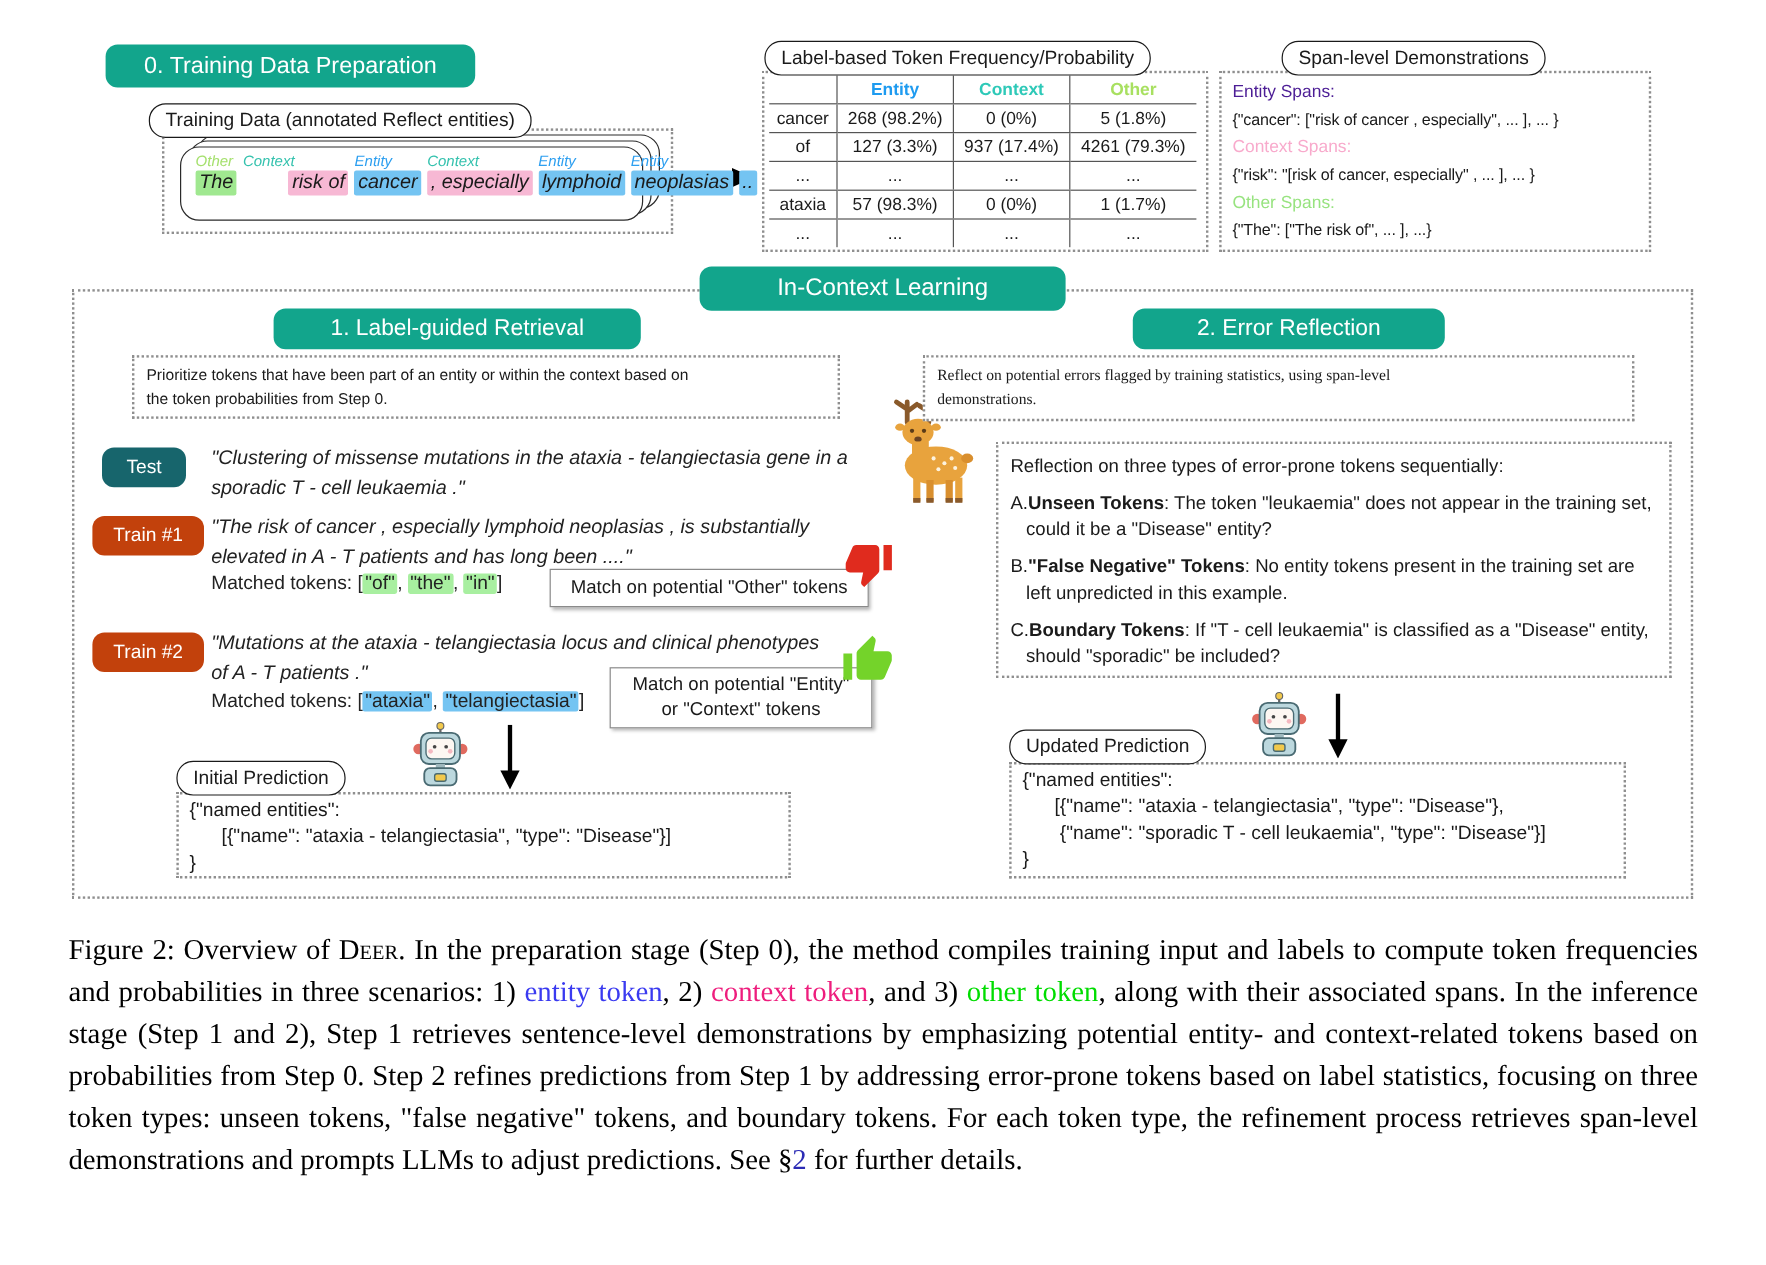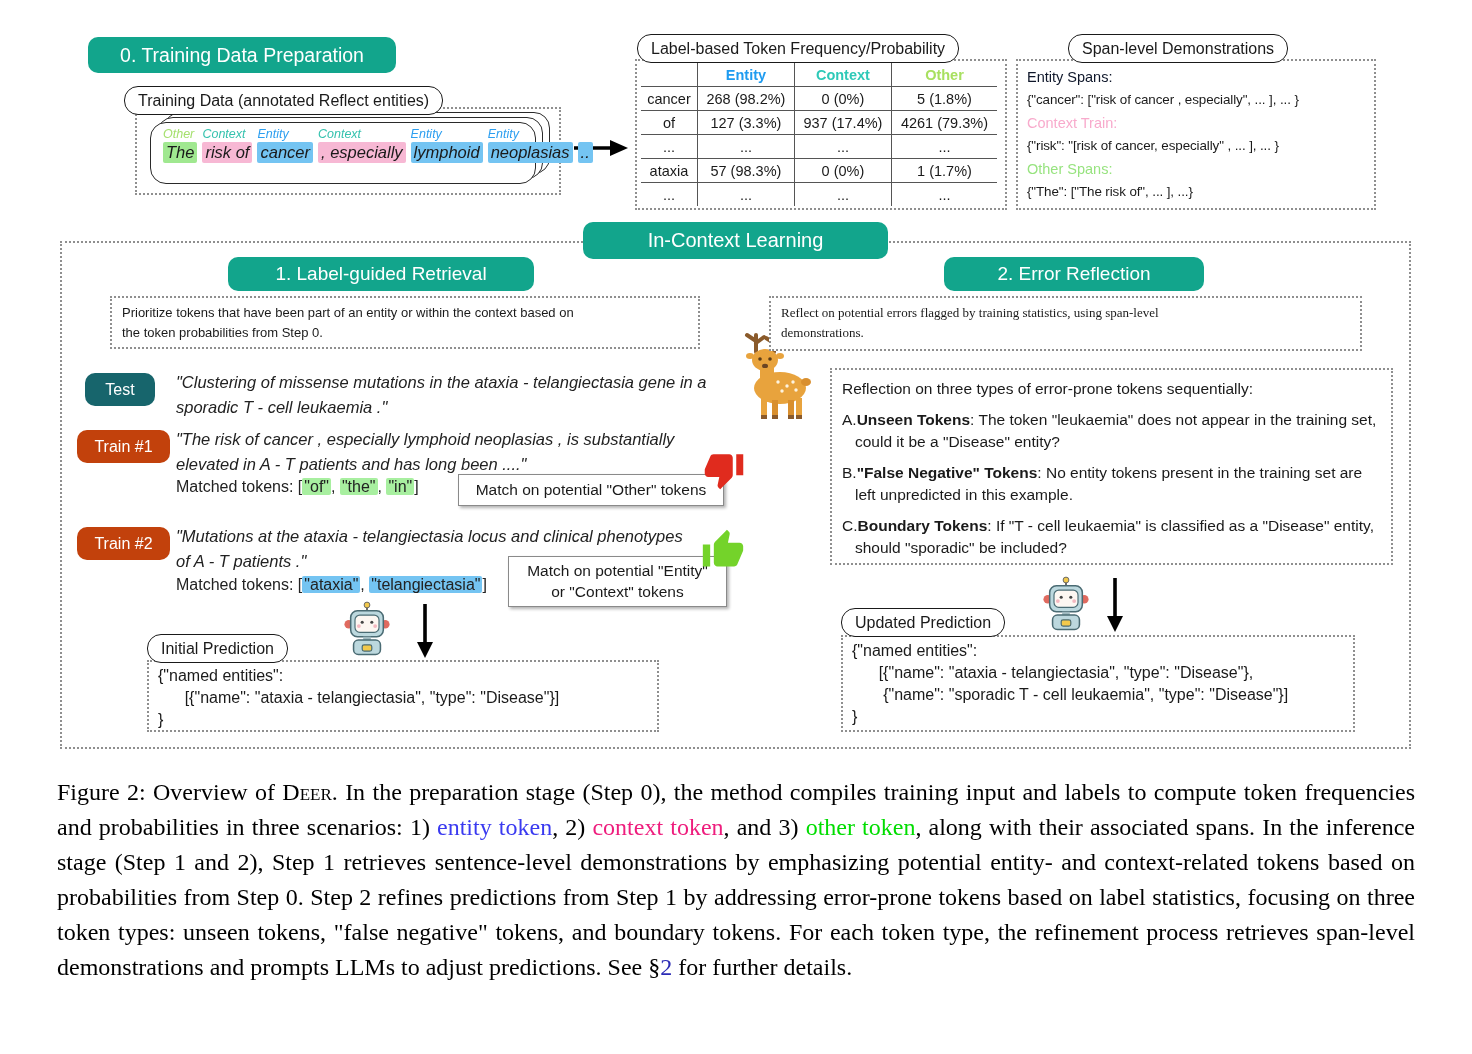--- a/index.html
+++ b/index.html
@@ -57,21 +57,21 @@
 
   <div class="abs card" style="left:164px;top:112px;width:384px;height:60px;z-index:1;"></div>
   <div class="abs card" style="left:157px;top:117px;width:384px;height:60px;z-index:1;background:#fff;"></div>
   <div class="abs card" style="left:150px;top:122px;width:384px;height:60px;z-index:2;">
     <div class="card-content">
       <span class="tok-group">
         <span class="tok-label" style="color: rgb(165, 224, 109);">Other</span>
         <span class="tok-text" style="background: rgb(160, 232, 144);">The</span>
       </span><span class="tok-group">
         <span class="tok-label" style="color: rgb(53, 194, 174);">Context</span>
-        <span class="tok-text" style="background: rgb(247, 184, 212);">risk of</span>
+        <span class="tok-text" style="background: rgb(247, 184, 212); margin-left: 38px;">risk of</span>
       </span><span class="tok-group">
         <span class="tok-label" style="color: rgb(45, 159, 240);">Entity</span>
         <span class="tok-text" style="background: rgb(116, 196, 242);">cancer</span>
       </span><span class="tok-group">
         <span class="tok-label" style="color: rgb(53, 194, 174);">Context</span>
         <span class="tok-text" style="background: rgb(247, 184, 212);">, especially</span>
       </span><span class="tok-group">
         <span class="tok-label" style="color: rgb(45, 159, 240);">Entity</span>
         <span class="tok-text" style="background: rgb(116, 196, 242);">lymphoid</span>
       </span><span class="tok-group">
@@ -128,23 +128,23 @@
       <td class="vline">...</td>
       <td class="vline">...</td>
       <td class="vline">...</td>
     </tr>
   </tbody>
     </table>
 
   <div class="abs rlabel" style="left:1068px;top:34px;">Span-level Demonstrations</div>
   <div class="abs dotbox" style="left:1016px;top:59px;width:356px;height:147px;padding:0;">
     <div style="padding:5px 9px;">
-      <div class="span-head" style="color: #0f172a;">Entity Spans:</div>
+      <div class="span-head" style="color: #4c1d95;">Entity Spans:</div>
       <div class="span-json" style="color: rgb(26, 26, 26);">{"cancer": ["risk of cancer , especially", ... ], ... }</div>
-      <div class="span-head" style="color: rgb(248, 170, 204);">Context Train:</div>
+      <div class="span-head" style="color: rgb(248, 170, 204);">Context Spans:</div>
       <div class="span-json" style="color: rgb(26, 26, 26);">{"risk": "[risk of cancer, especially" , ... ], ... }</div>
       <div class="span-head" style="color: rgb(151, 227, 127);">Other Spans:</div>
       <div class="span-json" style="color: rgb(26, 26, 26);">{"The": ["The risk of", ... ], ...}</div>
     </div>
   </div>
 
   <div class="abs dotbox" style="left:60px;top:241px;width:1347px;height:504px;background:transparent;"></div>
   <div class="abs pill" style="left:583px;top:222px;width:305px;height:37px;font-size:20px;">In-Context Learning</div>
 
   <div class="abs pill" style="left:228px;top:257px;width:306px;height:34px;font-size:19px;">1. Label-guided Retrieval</div>

